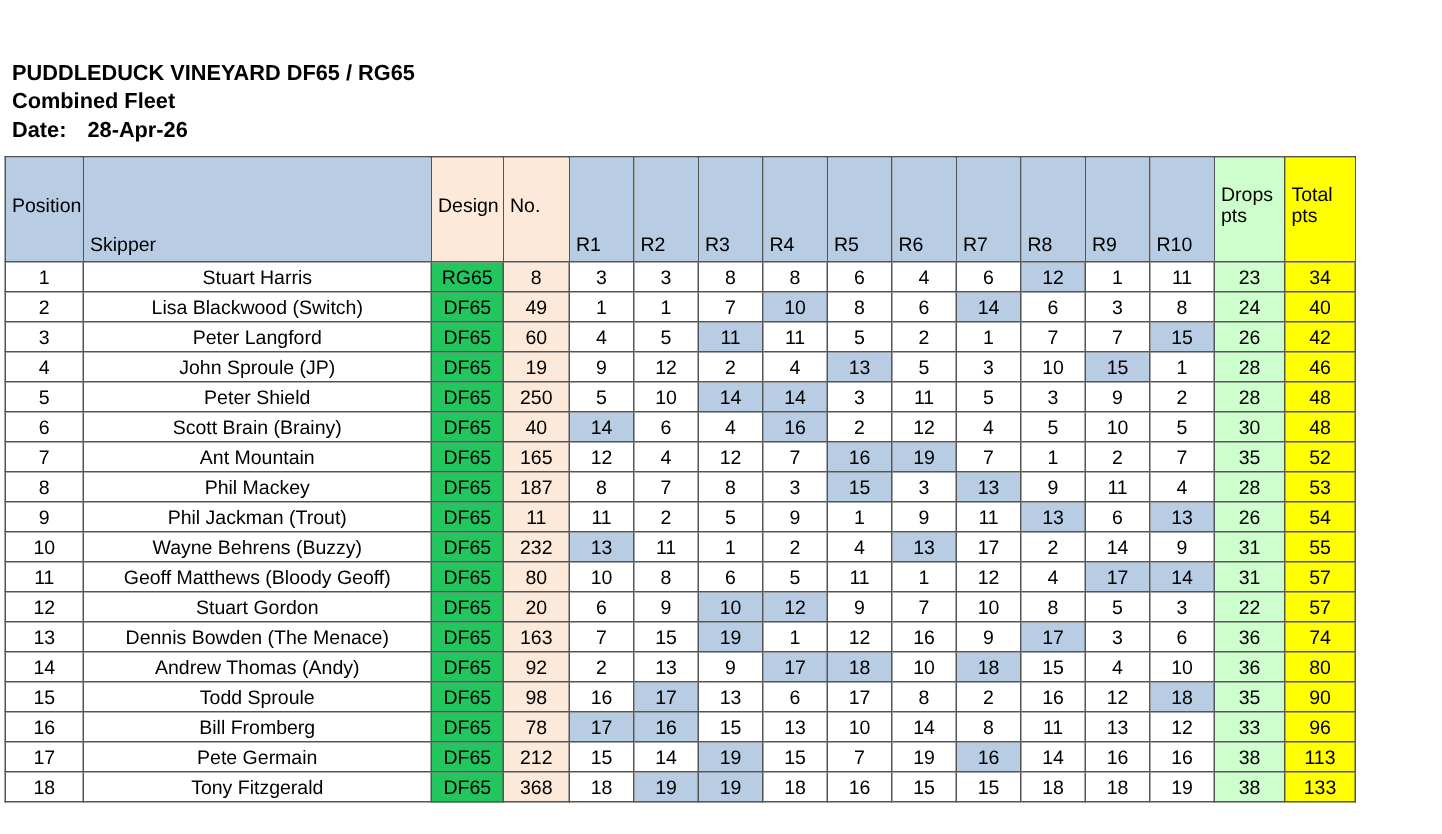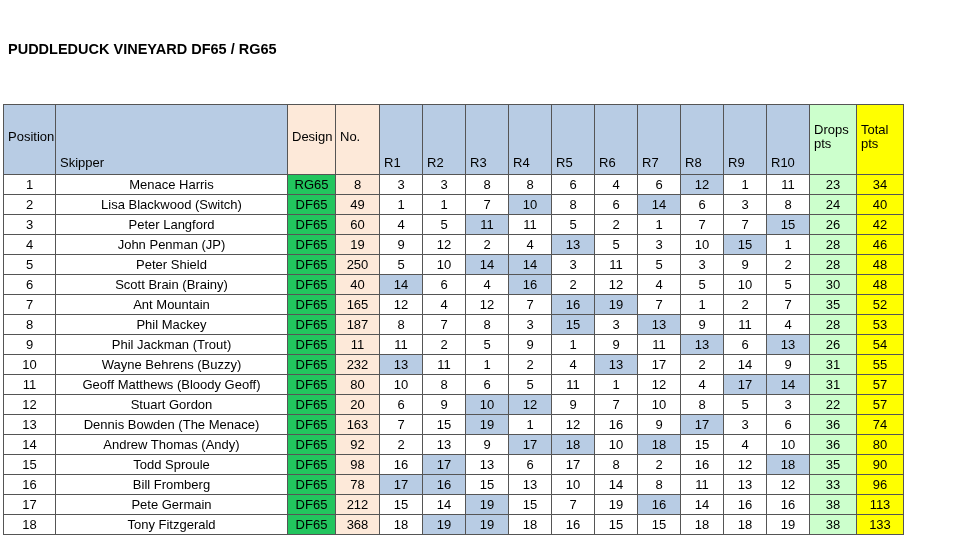--- a/index.html
+++ b/index.html
@@ -108,20 +108,25 @@
   td.race   { background: #ffffff; }
   td.race.drop { background: #b8cce4; }
   td.drops  { background: #ccffcc; }
   td.total  { background: #ffff00; }
 </style>
 </head>
 <body>
 
 <div class="header">
   <div class="line">PUDDLEDUCK VINEYARD DF65 / RG65</div>
+  <div class="line">Combined Fleet</div>
+  <div class="date-line">
+    <span class="lbl">Date:</span>
+    <span>28-Apr-26</span>
+  </div>
 </div>
 
 <div class="table-wrap">
   <table class="results">
     <colgroup>
       <col class="c-pos">
         <col class="c-skipper">
         <col class="c-design">
         <col class="c-no">
       <col class="c-race">
@@ -191,21 +196,21 @@
           <span class="h-two">
             <span>Total</span><br>
             <span>pts</span>
           </span>
         </th>
       </tr>
     </thead>
     <tbody id="results-body">
         <tr>
           <td class="pos">1</td>
-          <td class="skipper">Menace Harris</td>
+          <td class="skipper">Stuart Harris</td>
           <td class="design">RG65</td>
           <td class="no">8</td>
           <td class="race">3</td>
           <td class="race">3</td>
           <td class="race">8</td>
           <td class="race">8</td>
           <td class="race">6</td>
           <td class="race">4</td>
           <td class="race">6</td>
           <td class="race drop">12</td>
@@ -245,21 +250,21 @@
           <td class="race">2</td>
           <td class="race">1</td>
           <td class="race">7</td>
           <td class="race">7</td>
           <td class="race drop">15</td>
           <td class="drops">26</td>
           <td class="total">42</td>
         </tr>
         <tr>
           <td class="pos">4</td>
-          <td class="skipper">John Penman (JP)</td>
+          <td class="skipper">John Sproule (JP)</td>
           <td class="design">DF65</td>
           <td class="no">19</td>
           <td class="race">9</td>
           <td class="race">12</td>
           <td class="race">2</td>
           <td class="race">4</td>
           <td class="race drop">13</td>
           <td class="race">5</td>
           <td class="race">3</td>
           <td class="race">10</td>

